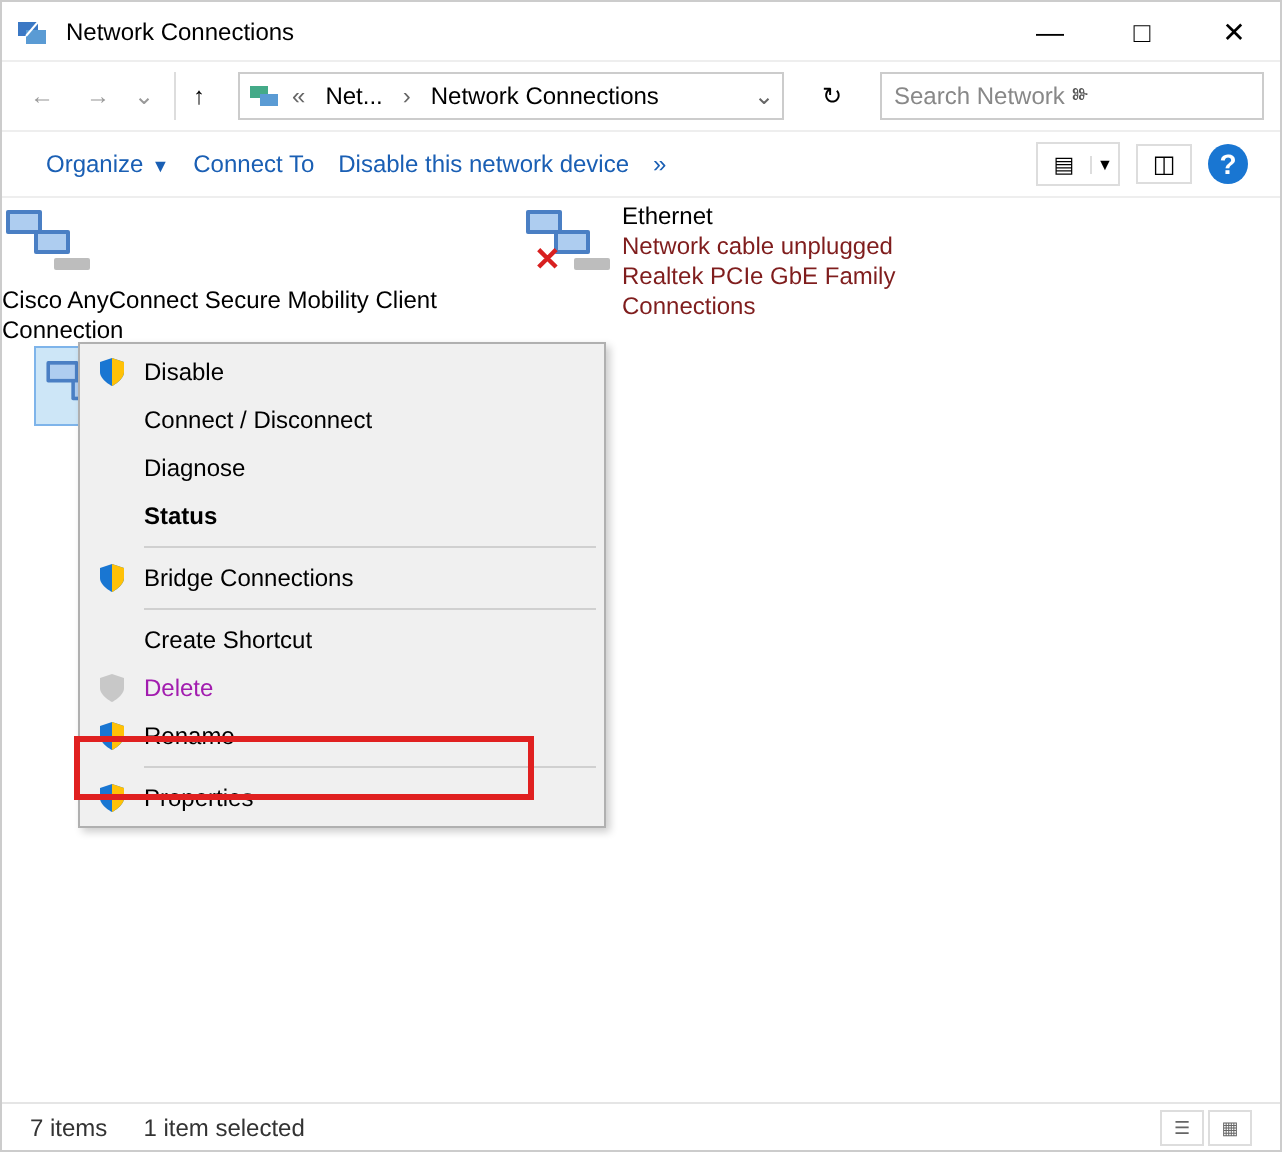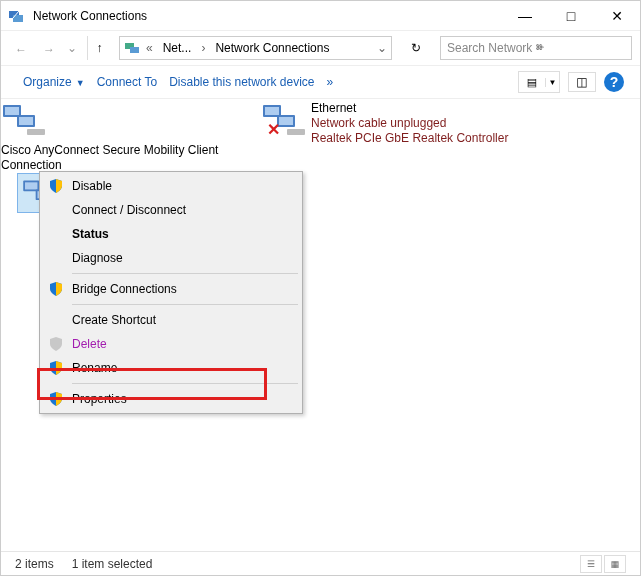--- a/index.html
+++ b/index.html
@@ -149,21 +149,21 @@
           <rect x="4" y="6" width="14" height="8" fill="#aecdf0"></rect>
         <rect x="16" y="14" width="18" height="12" rx="1" fill="#4a7fc4"></rect>
           <rect x="18" y="16" width="14" height="8" fill="#aecdf0"></rect>
         <text x="6" y="34" font-size="16" fill="#d82020" font-weight="bold">✕</text>
         <rect x="26" y="28" width="18" height="6" rx="1" fill="#bdbdbd"></rect>
       </svg>
     </div>
     <div class="conn-text">
       <div class="conn-name">Ethernet</div>
       <div class="conn-sub">Network cable unplugged</div>
-      <div class="conn-sub">Realtek PCIe GbE Realtek Controller</div>
+      <div class="conn-sub">Realtek PCIe GbE Family Connections</div>
     </div>
   </div>
 
 </div>
 
 <div class="sel-thumb">
   <svg width="40" height="32" viewBox="0 0 44 36">
     <rect x="2" y="4" width="18" height="12" rx="1" fill="#4a7fc4"></rect>
       <rect x="4" y="6" width="14" height="8" fill="#aecdf0"></rect>
     <rect x="16" y="14" width="18" height="12" rx="1" fill="#4a7fc4"></rect>
@@ -175,26 +175,26 @@
   <div class="ctx-item">
     <span class="ctx-shield"><svg width="16" height="16" viewBox="0 0 16 16">
           <path d="M8 1 L14 3 V8 C14 12 8 15 8 15 C8 15 2 12 2 8 V3 Z" fill="#1976d2"></path>
           <path d="M8 1 L14 3 V8 C14 12 8 15 8 15 V1 Z" fill="#ffc107"></path>
         </svg></span>
     <span>Disable</span>
   </div>
   <div class="ctx-item">
       <span>Connect / Disconnect</span>
     </div>
+  <div class="ctx-item">
+      <span>Diagnose</span>
+    </div>
   <div class="ctx-item bold">
       <span>Status</span>
     </div>
-  <div class="ctx-item">
-      <span>Diagnose</span>
-    </div>
   <div class="ctx-sep"></div>
   <div class="ctx-item">
     <span class="ctx-shield"><svg width="16" height="16" viewBox="0 0 16 16">
           <path d="M8 1 L14 3 V8 C14 12 8 15 8 15 C8 15 2 12 2 8 V3 Z" fill="#1976d2"></path>
           <path d="M8 1 L14 3 V8 C14 12 8 15 8 15 V1 Z" fill="#ffc107"></path>
         </svg></span>
     <span>Bridge Connections</span>
   </div>
   <div class="ctx-sep"></div>
   <div class="ctx-item">
@@ -218,20 +218,20 @@
     <span class="ctx-shield"><svg width="16" height="16" viewBox="0 0 16 16">
           <path d="M8 1 L14 3 V8 C14 12 8 15 8 15 C8 15 2 12 2 8 V3 Z" fill="#1976d2"></path>
           <path d="M8 1 L14 3 V8 C14 12 8 15 8 15 V1 Z" fill="#ffc107"></path>
         </svg></span>
     <span>Properties</span>
   </div>
 </div>
 <div class="ctx-highlight"></div>
 
 <div class="statusbar">
-  <span>2 items</span>
+  <span>7 items</span>
   <span>1 item selected</span>
   <span class="spacer"></span>
   <div class="view-toggle">
     <div class="vt">☰</div>
     <div class="vt">▦</div>
   </div>
 </div>
 
 </body></html>

